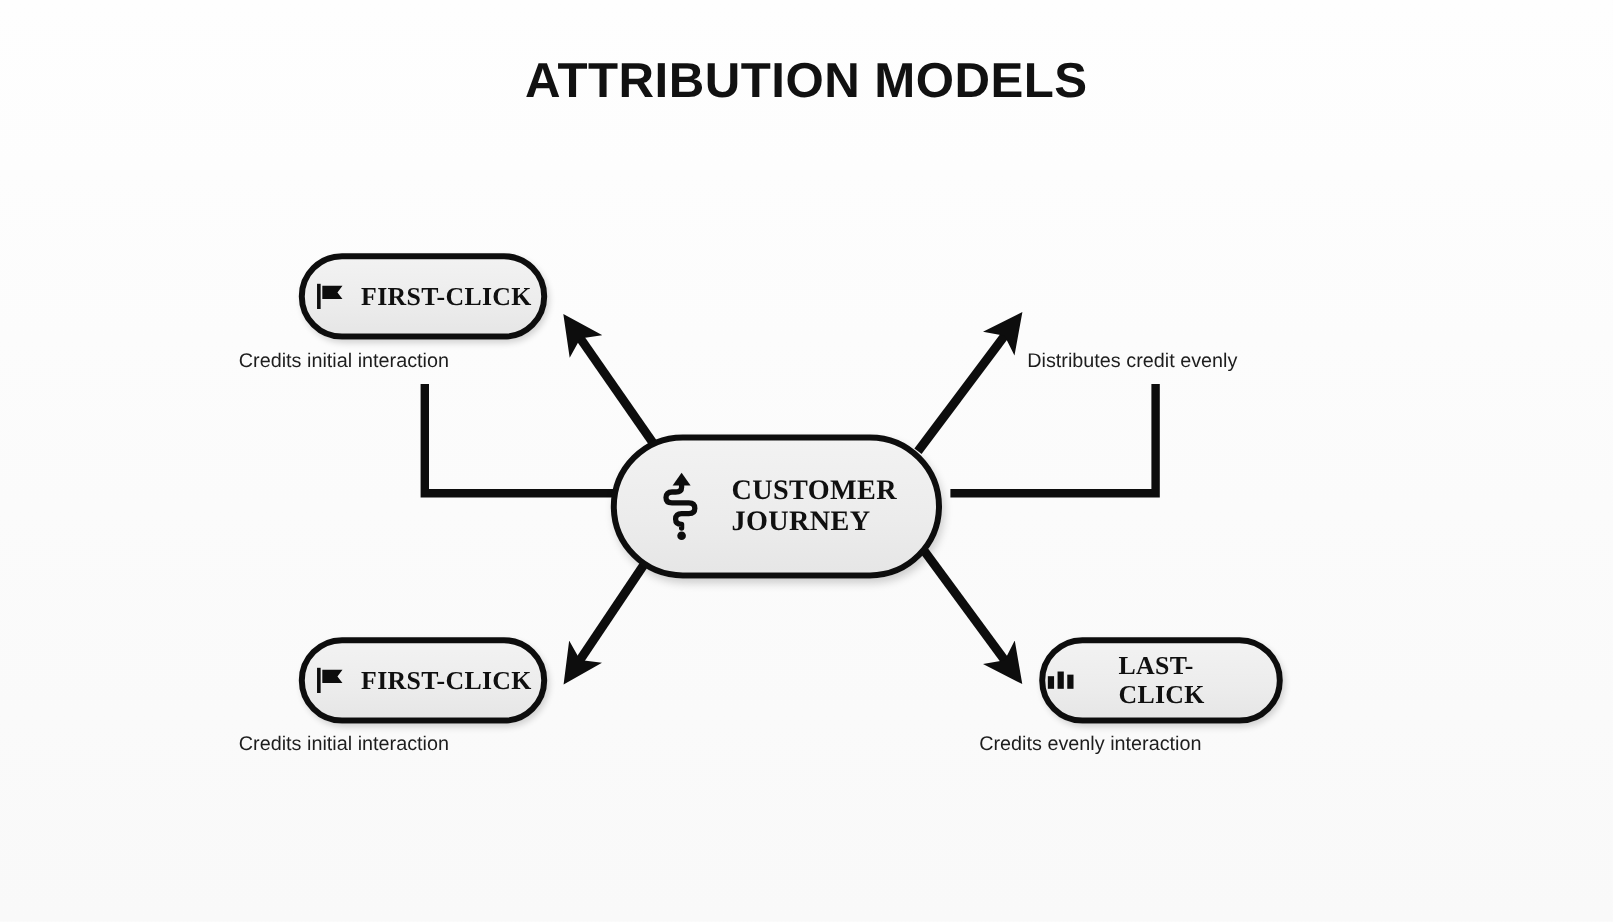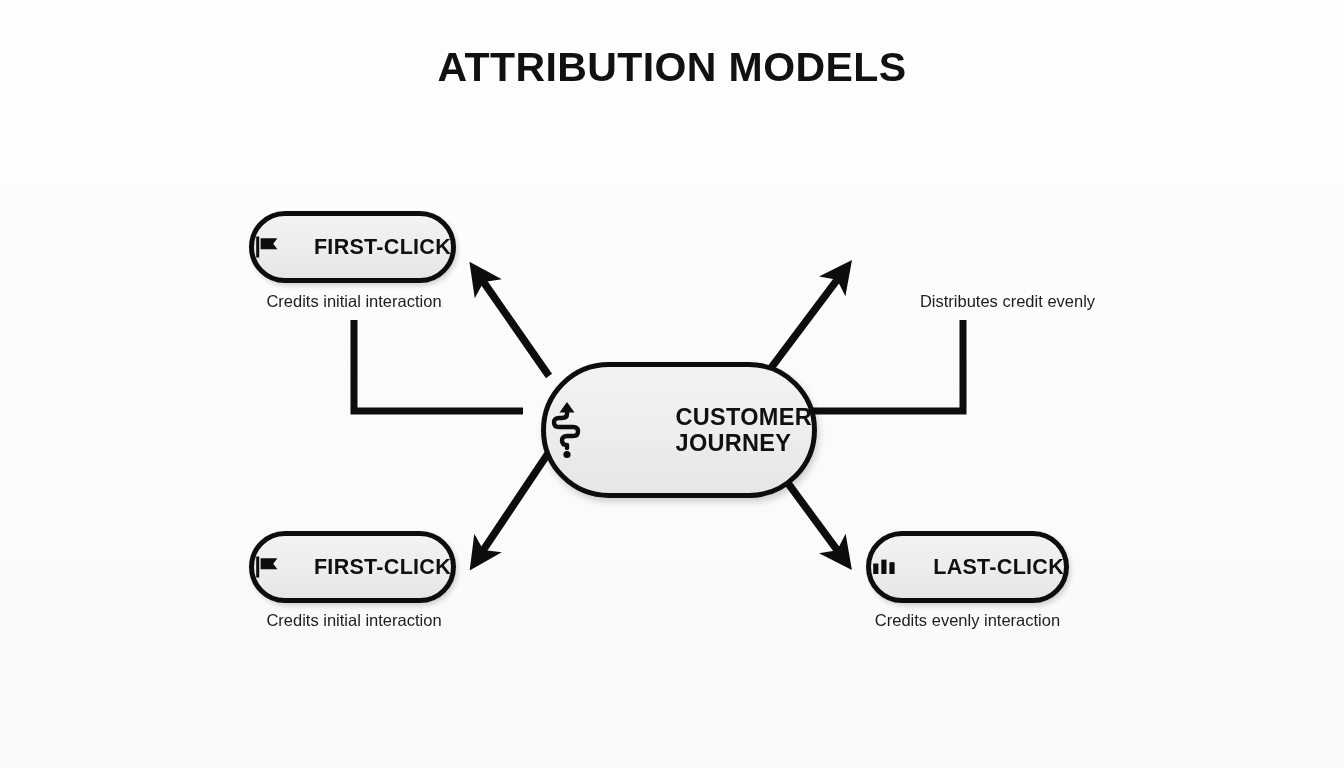--- a/index.html
+++ b/index.html
@@ -50,35 +50,36 @@
 
   
   .node {
     position: absolute;
     box-sizing: border-box;
     background: linear-gradient(180deg, #f2f2f2 0%, #ececec 60%, #e6e6e6 100%);
     border: 5px solid #0d0d0d;
     border-radius: 999px;
     display: flex;
     align-items: center;
-    justify-content: space-between;
+    justify-content: center;
     gap: 13px;
     box-shadow: 2px 3px 5px rgba(0,0,0,0.16);
     z-index: 3;
+    font-family: Liberation Serif, serif;
   }
   .node .label {
     font-weight: bold;
     color: #101010;
     letter-spacing: 0.3px;
     white-space: pre-line;
     line-height: 1.12;
   }
   .caption {
     position: absolute;
-    text-align: center;
+    text-align: left;
     font-size: 16.5px;
     color: #1d1d1d;
     font-family: "Liberation Sans", sans-serif;
     white-space: nowrap;
     z-index: 3;
   }
 
   
   #node-first-click-top   { left: 249px; top: 211px; width: 207px; height: 72px; }
   #cap-first-click-top    { left: 199px; top: 292px; width: 310px; }
@@ -92,21 +93,21 @@
   #node-last-click        { left: 866px; top: 531px; width: 203px; height: 72px; gap: 35px; }
   #cap-last-click         { left: 816px; top: 611px; width: 303px; }
 
   #node-first-click-top .label,
   #node-first-click-bot .label,
   #node-linear .label,
   #node-last-click .label { font-size: 21.5px; }
 
   
   #node-center {
-    left: 541px; top: 362px; width: 276px; height: 136px;
+    left: 509px; top: 362px; width: 276px; height: 120px;
     gap: 21px;
     border-width: 5px;
     box-shadow: 2px 4px 7px rgba(0,0,0,0.18);
   }
   #node-center .label { font-size: 23.5px; text-align: left; }
 
   
   .icon { display: block; flex: 0 0 auto; }
 </style>
 </head>

